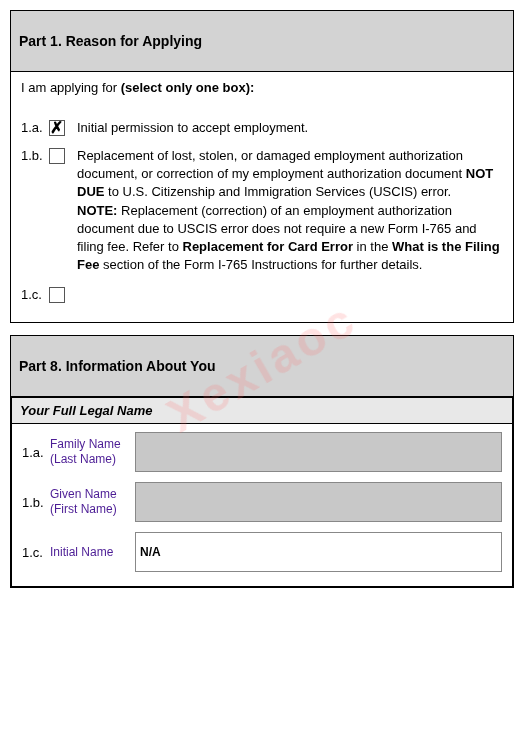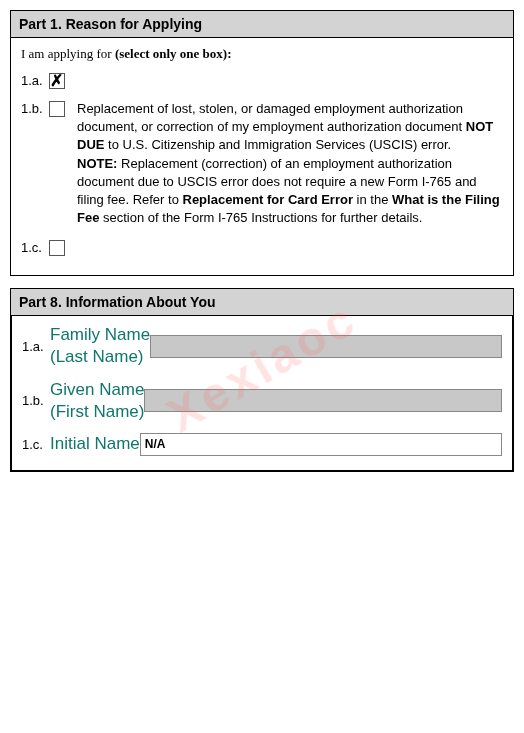--- a/index.html
+++ b/index.html
@@ -12,34 +12,33 @@
       font-size: 13px;
       background: #fff;
       width: 524px;
       min-height: 733px;
       padding: 10px;
       color: #000;
     }
     .section-header {
       background: #d3d3d3;
       border: 1.5px solid #000;
-      padding: 5px 8px;
+      padding: 22px 8px;
       font-size: 14px;
       font-weight: bold;
       margin-bottom: 0;
     }
     .section-body {
       border: 1.5px solid #000;
       border-top: none;
       padding: 8px 10px;
       background: #fff;
     }
     .intro-text {
-      margin-bottom: 10px;
-      font-family: Liberation Serif, serif;
+      margin-bottom: 24px;
     }
     .option-row {
       display: flex;
       align-items: flex-start;
       margin-bottom: 8px;
     }
     .option-label {
       min-width: 28px;
       font-weight: normal;
       padding-top: 1px;
@@ -93,31 +92,31 @@
       background: #fff;
     }
     .field-row {
       display: flex;
       align-items: center;
       margin-bottom: 6px;
       padding: 2px 0;
     }
     .field-label-col {
       min-width: 85px;
-      font-size: 17px;
-      color: #0f766e;
+      font-size: 12px;
+      color: #4c1d95;
       line-height: 1.3;
     }
     .field-number {
       min-width: 28px;
       font-size: 13px;
     }
     .field-input {
       flex: 1;
-      height: 23px;
+      height: 40px;
       border: 1.5px solid #888;
       background: #c8c8c8;
       padding: 2px 4px;
       font-size: 12px;
     }
     .field-input.text-value {
       background: #fff;
       font-weight: bold;
       display: flex;
       align-items: center;
@@ -146,20 +145,21 @@
 <div class="section-body">
   <div class="intro-text">
     <span>I am applying for</span><span class="bold"> (select <span class="bold">only one</span> box):</span>
   </div>
 
   <div class="option-row">
     <span class="option-label">1.a.</span>
     <span class="checkbox-container">
       <span class="checkbox checked"></span>
     </span>
+    <span class="option-text">Initial permission to accept employment.</span>
   </div>
 
   <div class="option-row">
     <span class="option-label">1.b.</span>
     <span class="checkbox-container">
       <span class="checkbox"></span>
     </span>
     <span class="option-text">
       Replacement of lost, stolen, or damaged employment authorization document, or correction of my employment authorization document <span class="bold">NOT DUE</span> to U.S. Citizenship and Immigration Services (USCIS) error.
       <div class="note-block">
@@ -172,20 +172,21 @@
     <span class="option-label">1.c.</span>
     <span class="checkbox-container">
       <span class="checkbox"></span>
     </span>
   </div>
 </div>
 
 <div class="part2-section">
   <div class="section-header">Part 8.  Information About You</div>
   <div class="section-body" style="padding: 0;">
+    <div class="subsection-header">Your Full Legal Name</div>
     <div class="subsection-body">
 
       <div class="field-row">
         <span class="field-number">1.a.</span>
         <span class="field-label-col">Family Name<br>(Last Name)</span>
         <div class="field-input"></div>
       </div>
 
       <div class="field-row">
         <span class="field-number">1.b.</span>

